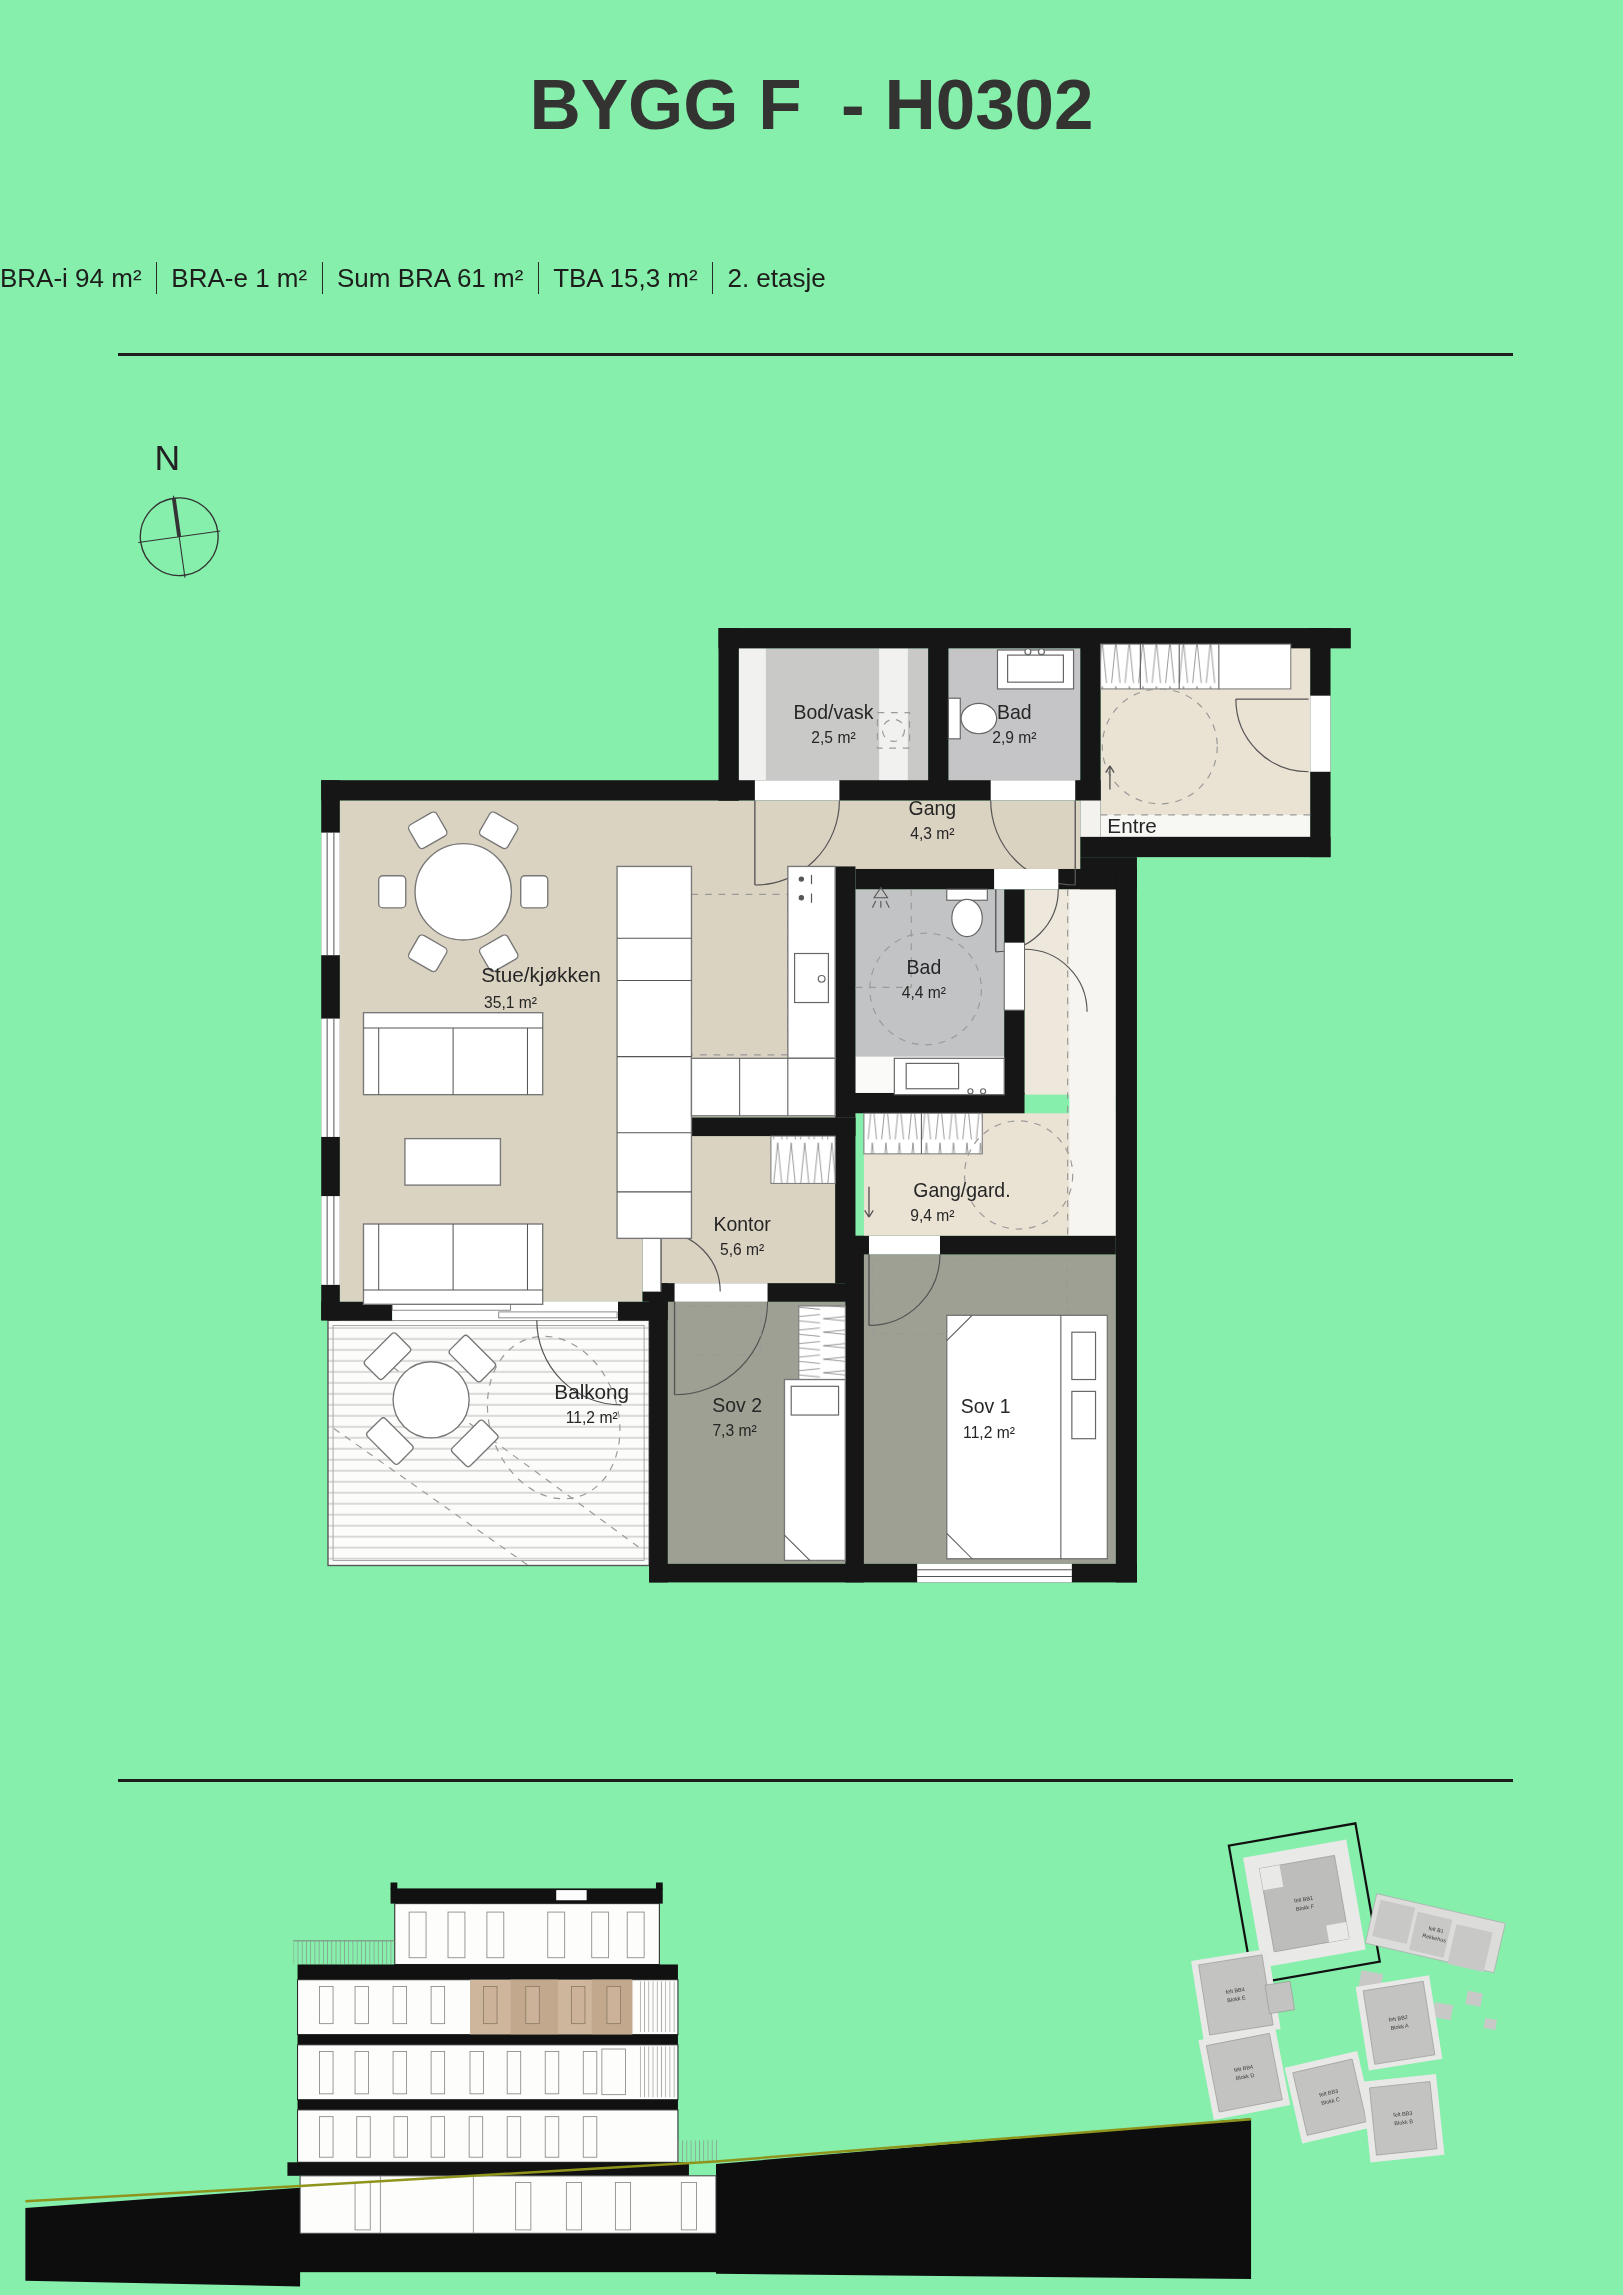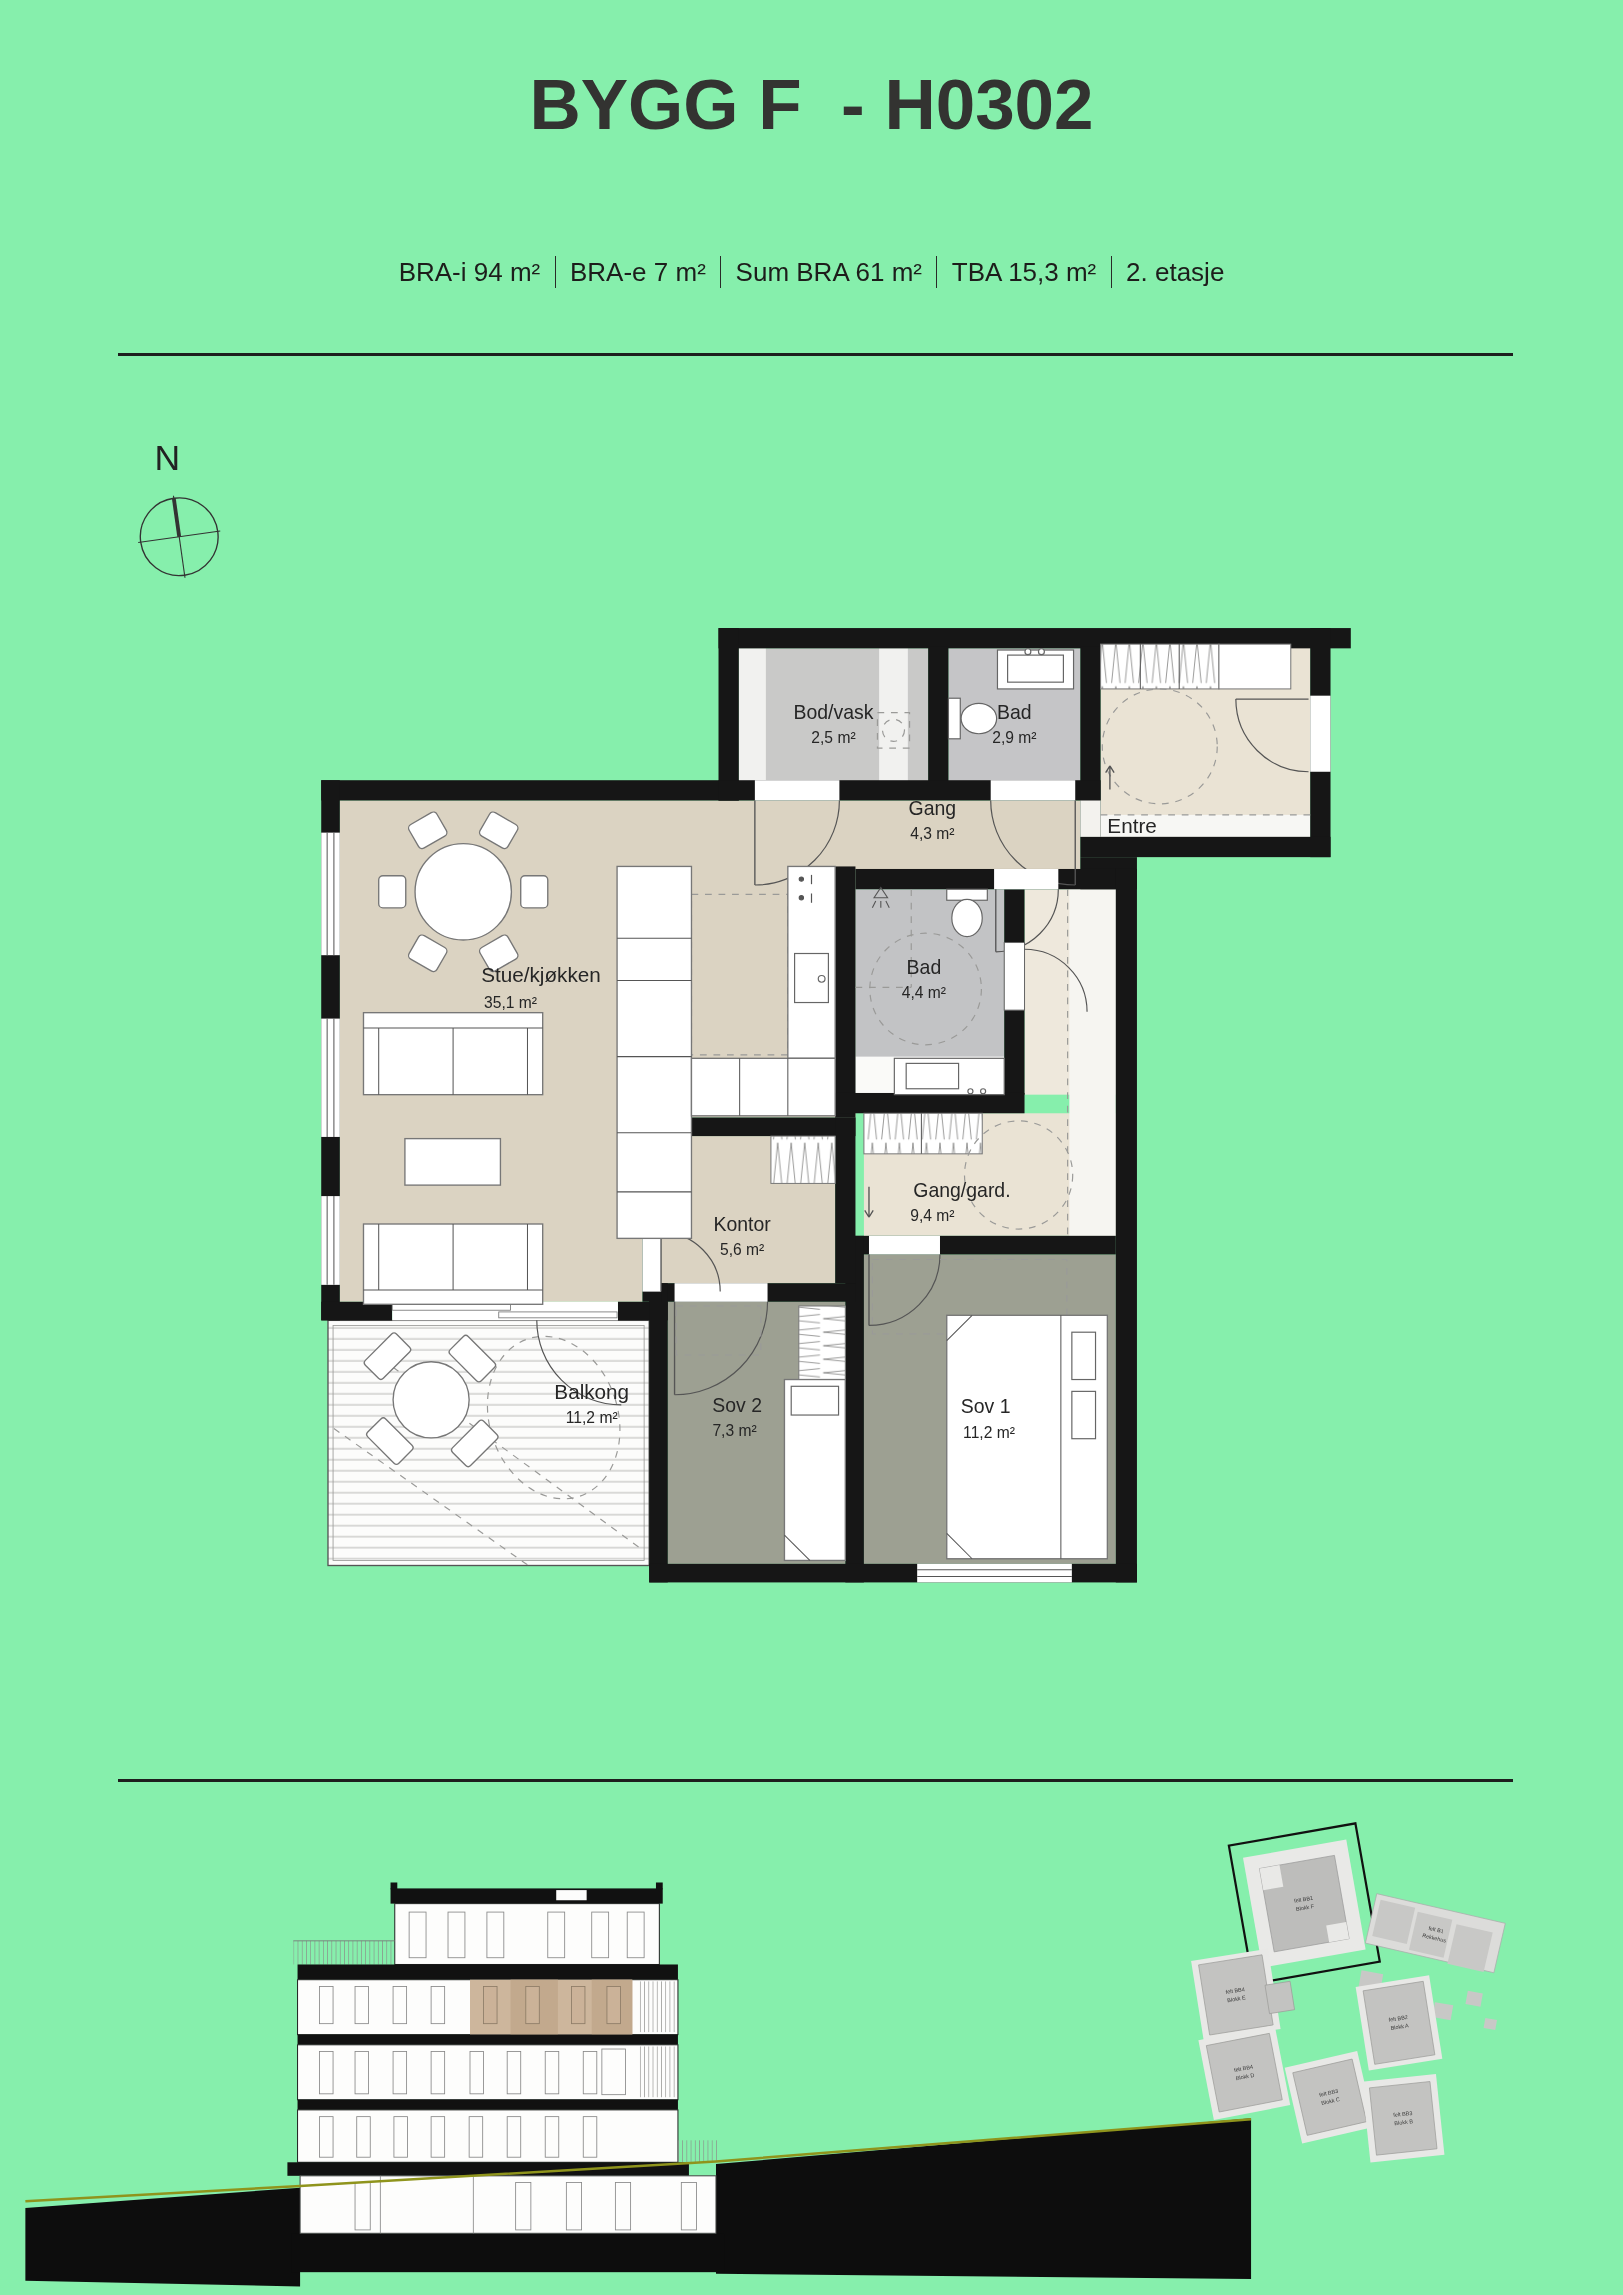--- a/index.html
+++ b/index.html
@@ -1,20 +1,20 @@
 <!DOCTYPE html>
 <html style="font-size:13.5px"><head>
 <meta charset="utf-8">
 <style>
   html,body{margin:0;padding:0;background:#d6d5d3;}
   #page{position:relative;width:1623px;height:2295px;background:#86efac;overflow:hidden;
         font-family:"Liberation Sans", sans-serif;color:#262626;}
   #title{position:absolute;left:0;top:64px;width:100%;text-align:center;
          font-size:71px;font-weight:bold;letter-spacing:0px;color:#333331;white-space:pre;}
-  #subtitle{position:absolute;left:0;top:256px;width:100%;display:flex;justify-content:center;
+  #subtitle{position:absolute;left:0;top:262px;width:100%;display:flex;
             align-items:center;font-size:26px;color:#1d1d1b;}
   #subtitle .stat{white-space:pre;}
   #subtitle .sep{display:inline-block;width:0;height:32px;border-left:1.7px solid #2a2a28;margin:0 14.4px;}
   .rule{position:absolute;left:118px;width:1395px;height:2.5px;background:#1e1e1e;}
   #rule-top{top:353px;}
   #rule-bottom{top:1779px;}
   svg{position:absolute;left:0;top:0;}
   text{font-family:"Liberation Sans", sans-serif;}
   .rname{font-size:23px;fill:#262626;}
   .rarea{font-size:18.5px;fill:#262626;}
@@ -32,21 +32,21 @@
 </head>
 <body>
 
 <div id="page">
 
   <div id="title">BYGG F  - H0302</div>
 
   <div id="subtitle">
     <span class="stat">BRA-i 94 m²</span>
     <span class="sep"></span>
-    <span class="stat">BRA-e 7 m²</span>
+    <span class="stat">BRA-e 1 m²</span>
     <span class="sep"></span>
     <span class="stat">Sum BRA 61 m²</span>
     <span class="sep"></span>
     <span class="stat">TBA 15,3 m²</span>
     <span class="sep"></span>
     <span class="stat">2. etasje</span>
   </div>
 
   <div class="rule" id="rule-top"></div>
   <div class="rule" id="rule-bottom"></div>

